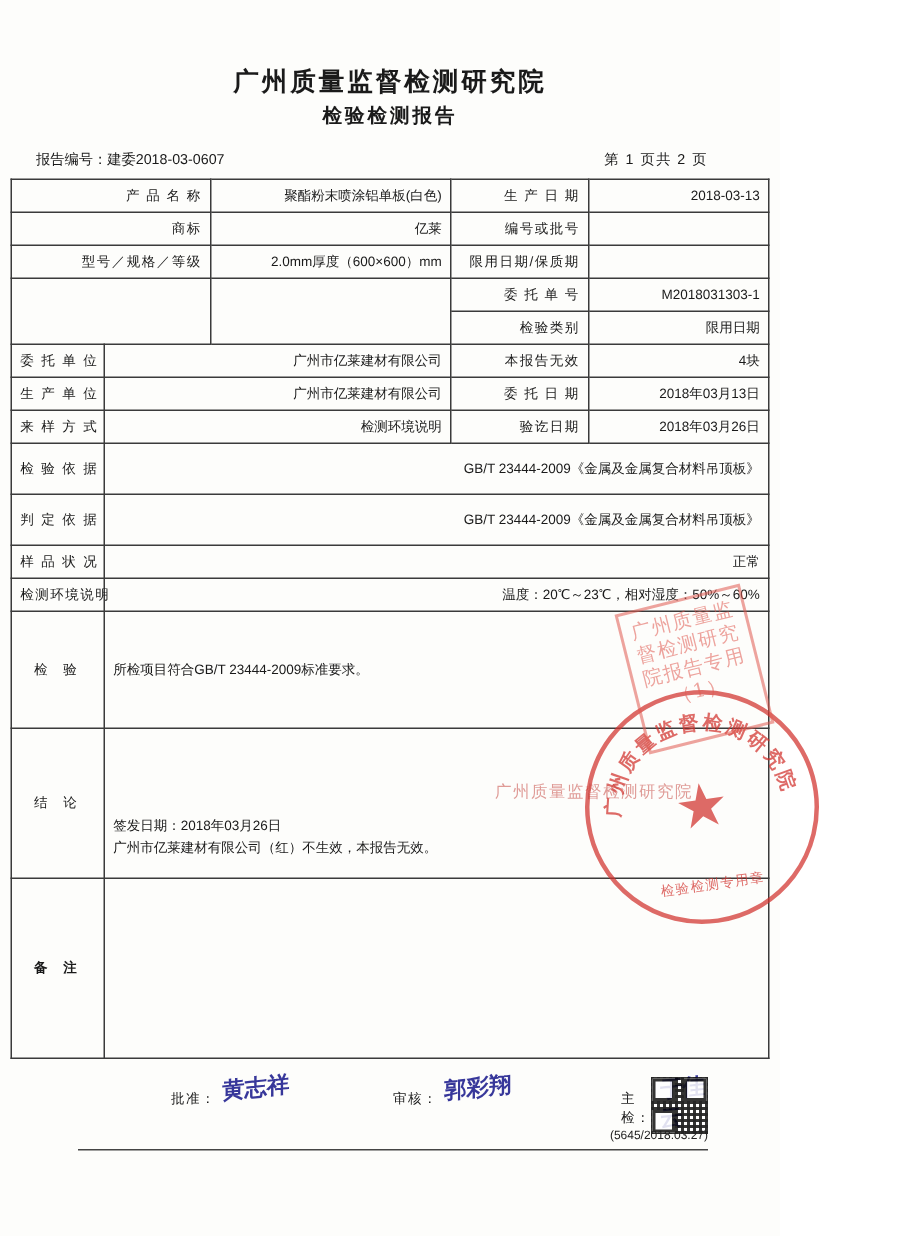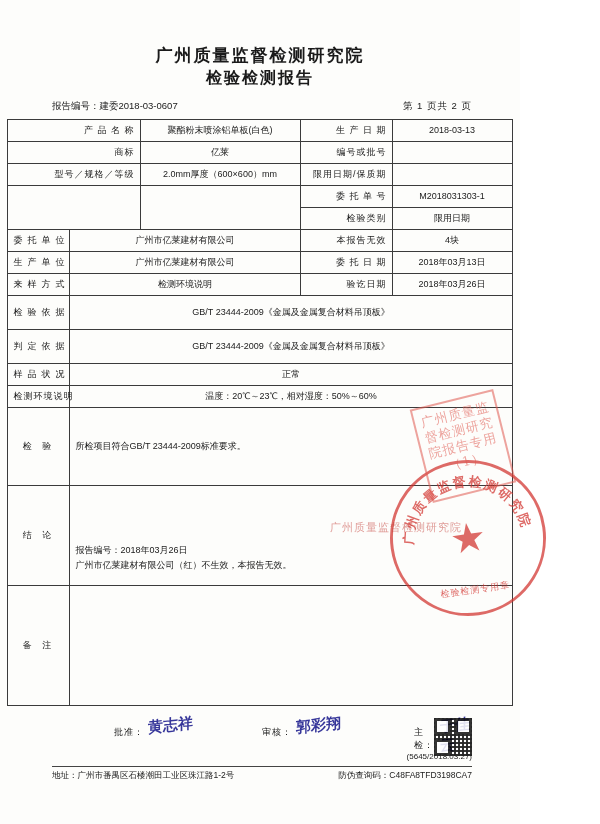--- a/index.html
+++ b/index.html
@@ -24,25 +24,25 @@
   }
   
   .doc-title {
     text-align: center;
     padding-top: 44px;
     font-family: "DejaVu Serif", serif;
     font-weight: bold;
     letter-spacing: 2px;
   }
   .doc-title .line1 { font-size: 17px; line-height: 22px; }
-  .doc-title .line2 { font-size: 16px; line-height: 24px; }
+  .doc-title .line2 { font-size: 13px; line-height: 24px; }
 
   .report-meta {
     margin-top: 10px;
-    padding: 0 48px 0 52px;
+    padding: 0 48px 0 24px;
     font-size: 9.5px;
     display: flex;
     justify-content: space-between;
     align-items: flex-end;
   }
   .report-meta .no { letter-spacing: 0px; }
   .report-meta .pages { letter-spacing: 1px; }
 
   
   table.main {
@@ -64,21 +64,21 @@
     white-space: nowrap;
     letter-spacing: 1px;
   }
   .lbl-sp {
     text-align: center;
     white-space: nowrap;
     letter-spacing: 5px;
     padding-left: 10px;
     padding-right: 5px;
   }
-  .val { text-align: center; }
+  .val { text-align: right; }
 
   
   .big-label {
     text-align: center;
     letter-spacing: 4px;
     white-space: nowrap;
   }
   .conc-text {
     padding: 6px 8px;
     vertical-align: top;
@@ -335,26 +335,26 @@
       <tr style="height:78px;">
         <td class="big-label">检 验</td>
         <td class="conc-text" colspan="5">
           <div>所检项目符合GB/T 23444-2009标准要求。</div>
         </td>
       </tr>
 
       <tr style="height:100px;">
         <td class="big-label">结 论</td>
         <td class="conc-text" colspan="5">
-          <div class="issue-line">报告编号：2018年03月26日</div>
+          <div class="issue-line">签发日期：2018年03月26日</div>
           <div class="note-line">广州市亿莱建材有限公司（红）不生效，本报告无效。</div>
         </td>
       </tr>
 
-      <tr style="height:120px;">
+      <tr style="height:120px;font-weight:bold;">
         <td class="big-label">备 注</td>
         <td class="conc-text" colspan="5"></td>
       </tr>
     </tbody>
   </table>
 
   <div class="seal">
     <svg class="arc" viewBox="0 0 150 150">
       <defs>
         <path id="arcpath" d="M 20,78 A 55,55 0 0 1 130,78"></path>
@@ -385,18 +385,14 @@
       <span class="sign-hand">于佳云</span>
     </div>
   </div>
 
   <div class="qr">
       <i></i>
     </div>
   <div class="code-line">(5645/2018.03.27)</div>
 
   <div class="footer-rule"></div>
-  <div class="footer">
-    <span>地址：广州市番禺区石楼潮田工业区珠江路1-2号</span>
-    <span>防伪查询码：C48FA8TFD3198CA7</span>
-  </div>
 
 </div>
 
 </body></html>

